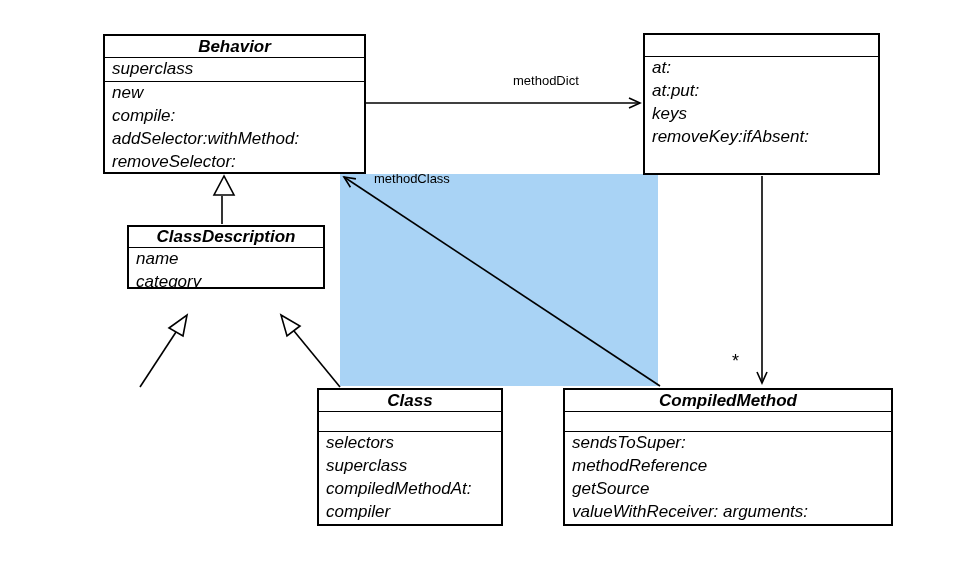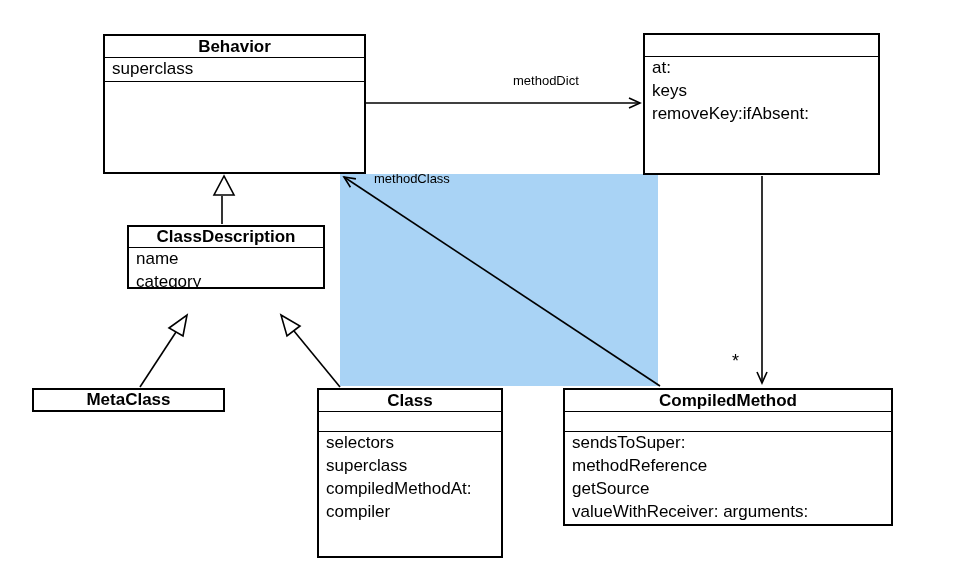--- a/index.html
+++ b/index.html
@@ -24,20 +24,21 @@
   }
   .box {
     position: absolute;
     box-sizing: border-box;
     background: #ffffff;
     border: 2px solid #000000;
     z-index: 2;
     font-size: 17px;
     color: #000000;
     overflow: hidden;
+    font-style: italic;
   }
   .box .title {
     font-weight: bold;
     text-align: center;
     line-height: 21px;
     height: 21px;
     border-bottom: 1.5px solid #000000;
     white-space: nowrap;
   }
   .box .compartment { border-bottom: 1.5px solid #000000; }
@@ -88,45 +89,49 @@
 
   <span class="edge-label" style="left:513px; top:73px;">methodDict</span>
   <span class="edge-label" style="left:374px; top:171px;text-align:right;">methodClass</span>
   <span class="edge-label" style="left:732px; top:351px; font-size:18px;">*</span>
 
   <div class="box" style="left:103px; top:34px; width:263px; height:140px;">
     <div class="title">Behavior</div>
     <div class="compartment">
       <div class="row">superclass</div>
     </div>
+    <div class="compartment last">
+      <div class="row">new</div>
+      <div class="row">compile:</div>
+      <div class="row">addSelector:withMethod:</div>
+      <div class="row">removeSelector:</div>
+    </div>
   </div>
 
   <div class="box" style="left:643px; top:33px; width:237px; height:142px;">
     <div class="compartment" style="height:21px;"></div>
     <div class="compartment last">
       <div class="row">at:</div>
+      <div class="row">at:put:</div>
       <div class="row">keys</div>
       <div class="row">removeKey:ifAbsent:</div>
     </div>
   </div>
 
   <div class="box" style="left:127px; top:225px; width:198px; height:64px;">
     <div class="title" style="height:20px; line-height:20px;">ClassDescription</div>
     <div class="compartment">
       <div class="row">name</div>
       <div class="row">category</div>
     </div>
     <div class="compartment last" style="height:15px;"></div>
   </div>
 
-  <div class="box" style="left:32px; top:388px; width:193px; height:24px;">
-    <div class="title" style="height:20px; line-height:19px; border-bottom:none;">MetaClass</div>
-  </div>
 
-  <div class="box" style="left:317px; top:388px; width:186px; height:170px;">
+  <div class="box" style="left:317px; top:388px; width:186px; height:138px;">
     <div class="title">Class</div>
     <div class="compartment" style="height:19px;"></div>
     <div class="compartment last">
       <div class="row">selectors</div>
       <div class="row">superclass</div>
       <div class="row">compiledMethodAt:</div>
       <div class="row">compiler</div>
     </div>
   </div>
 

